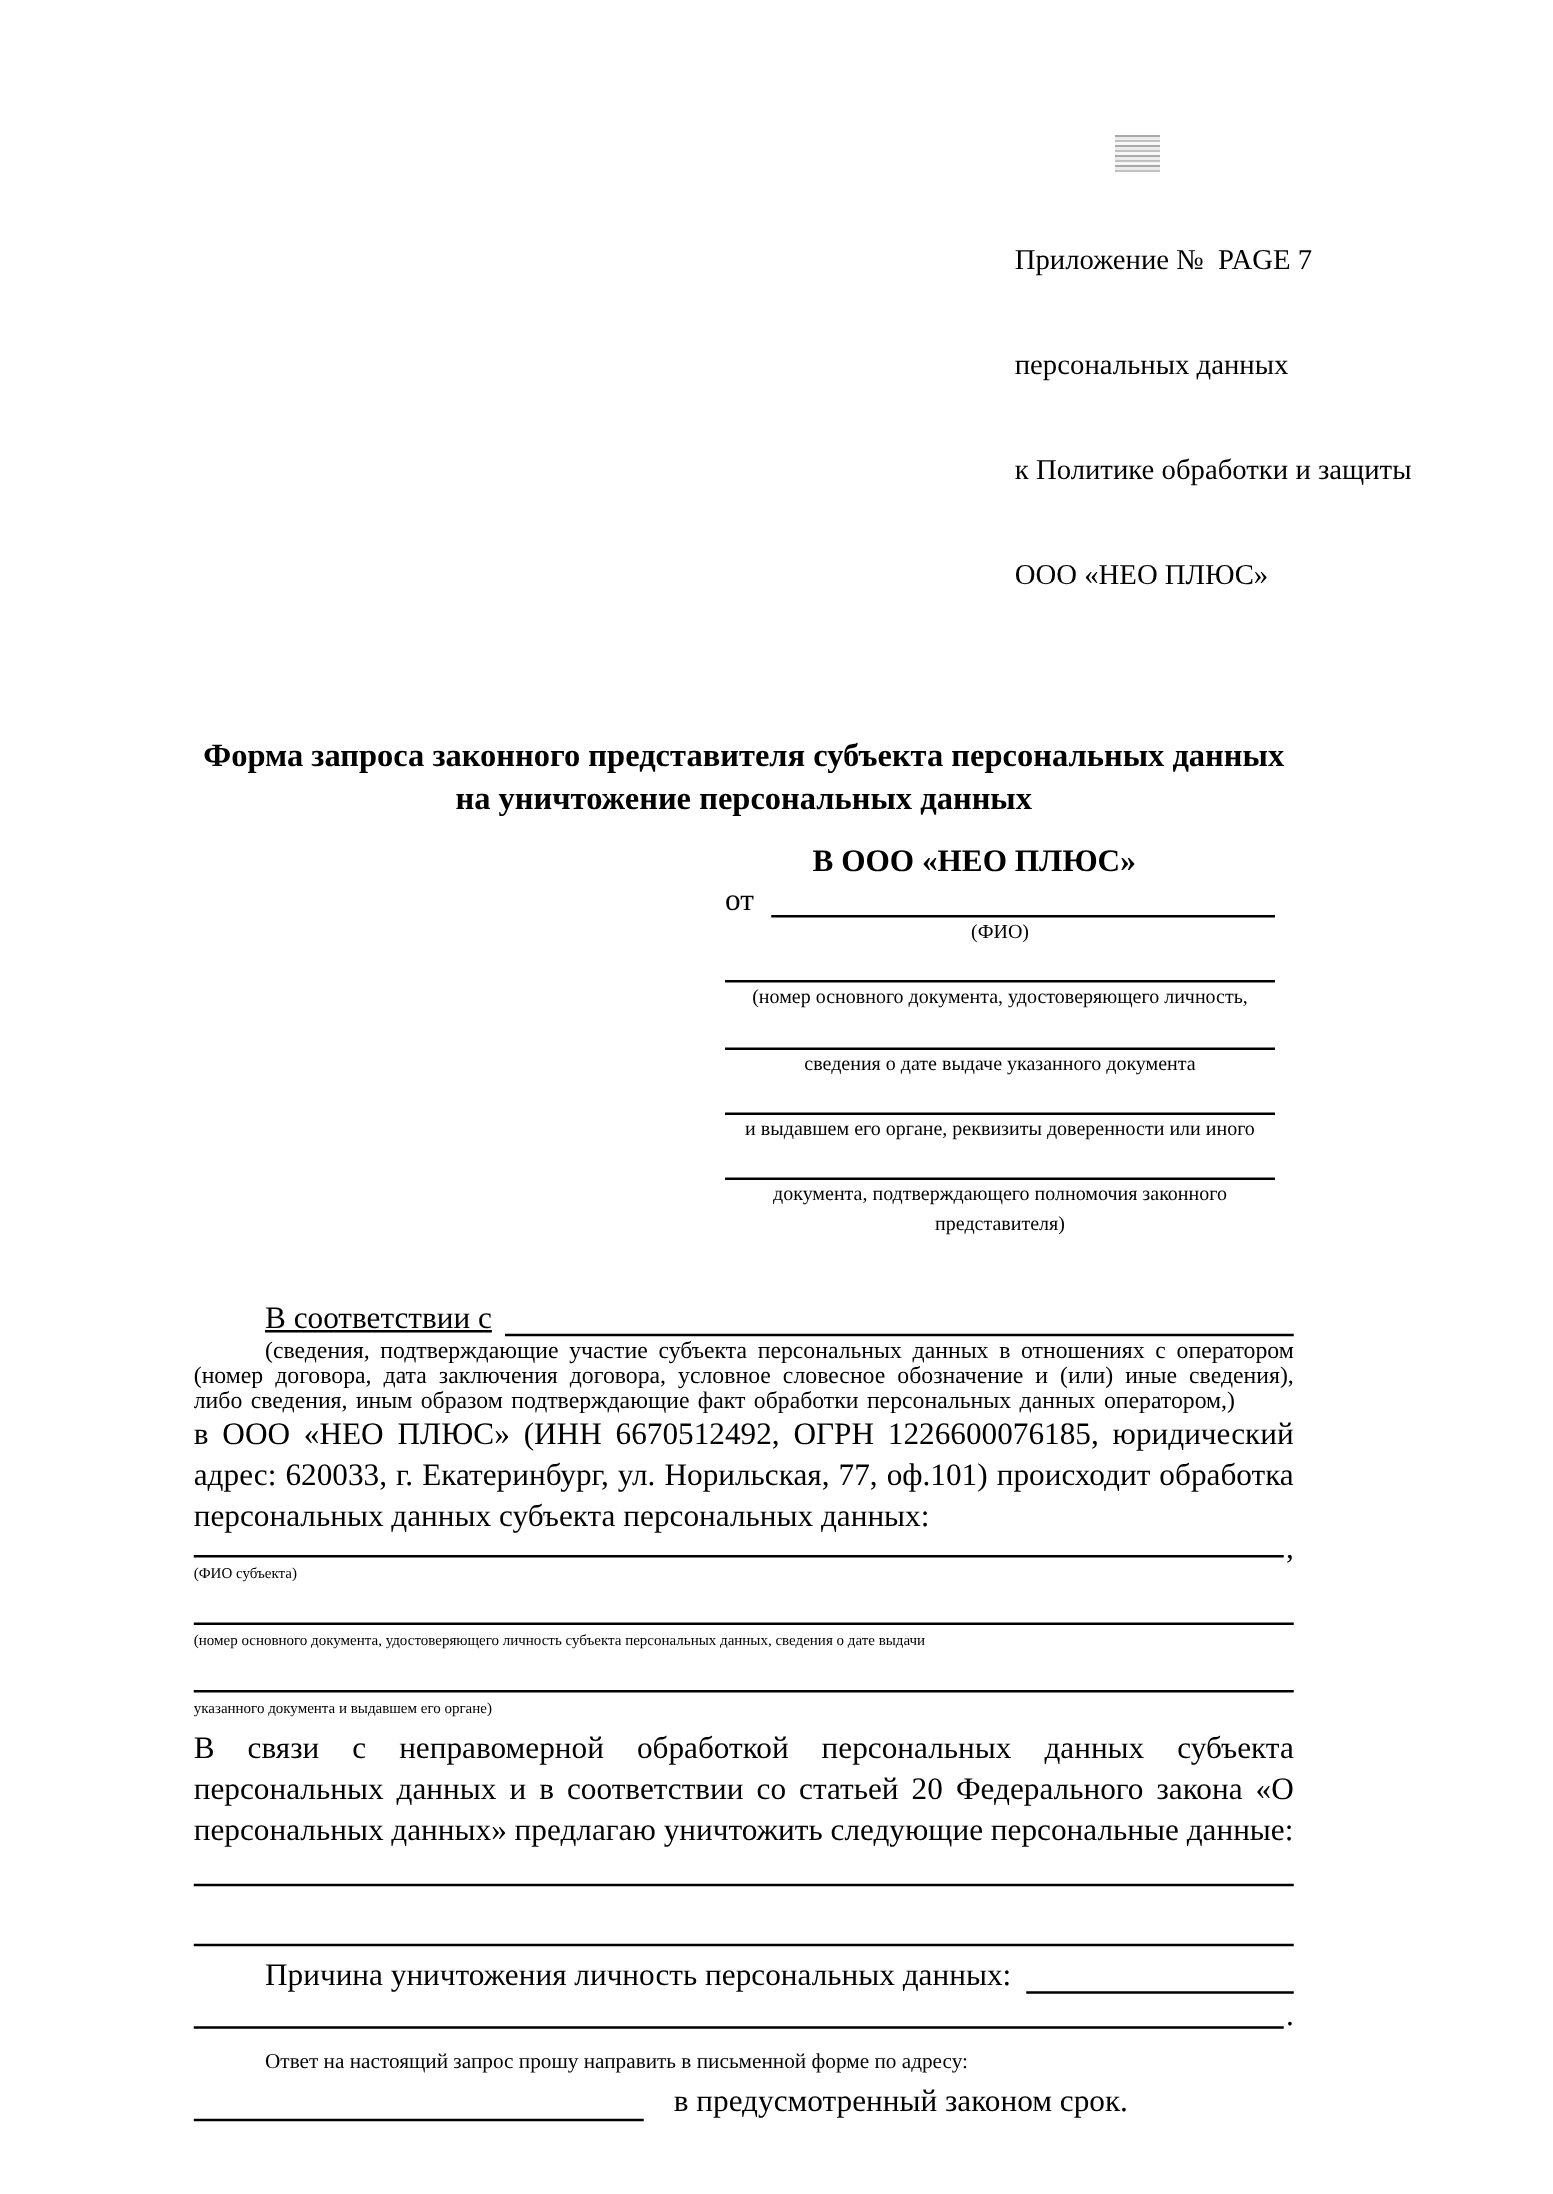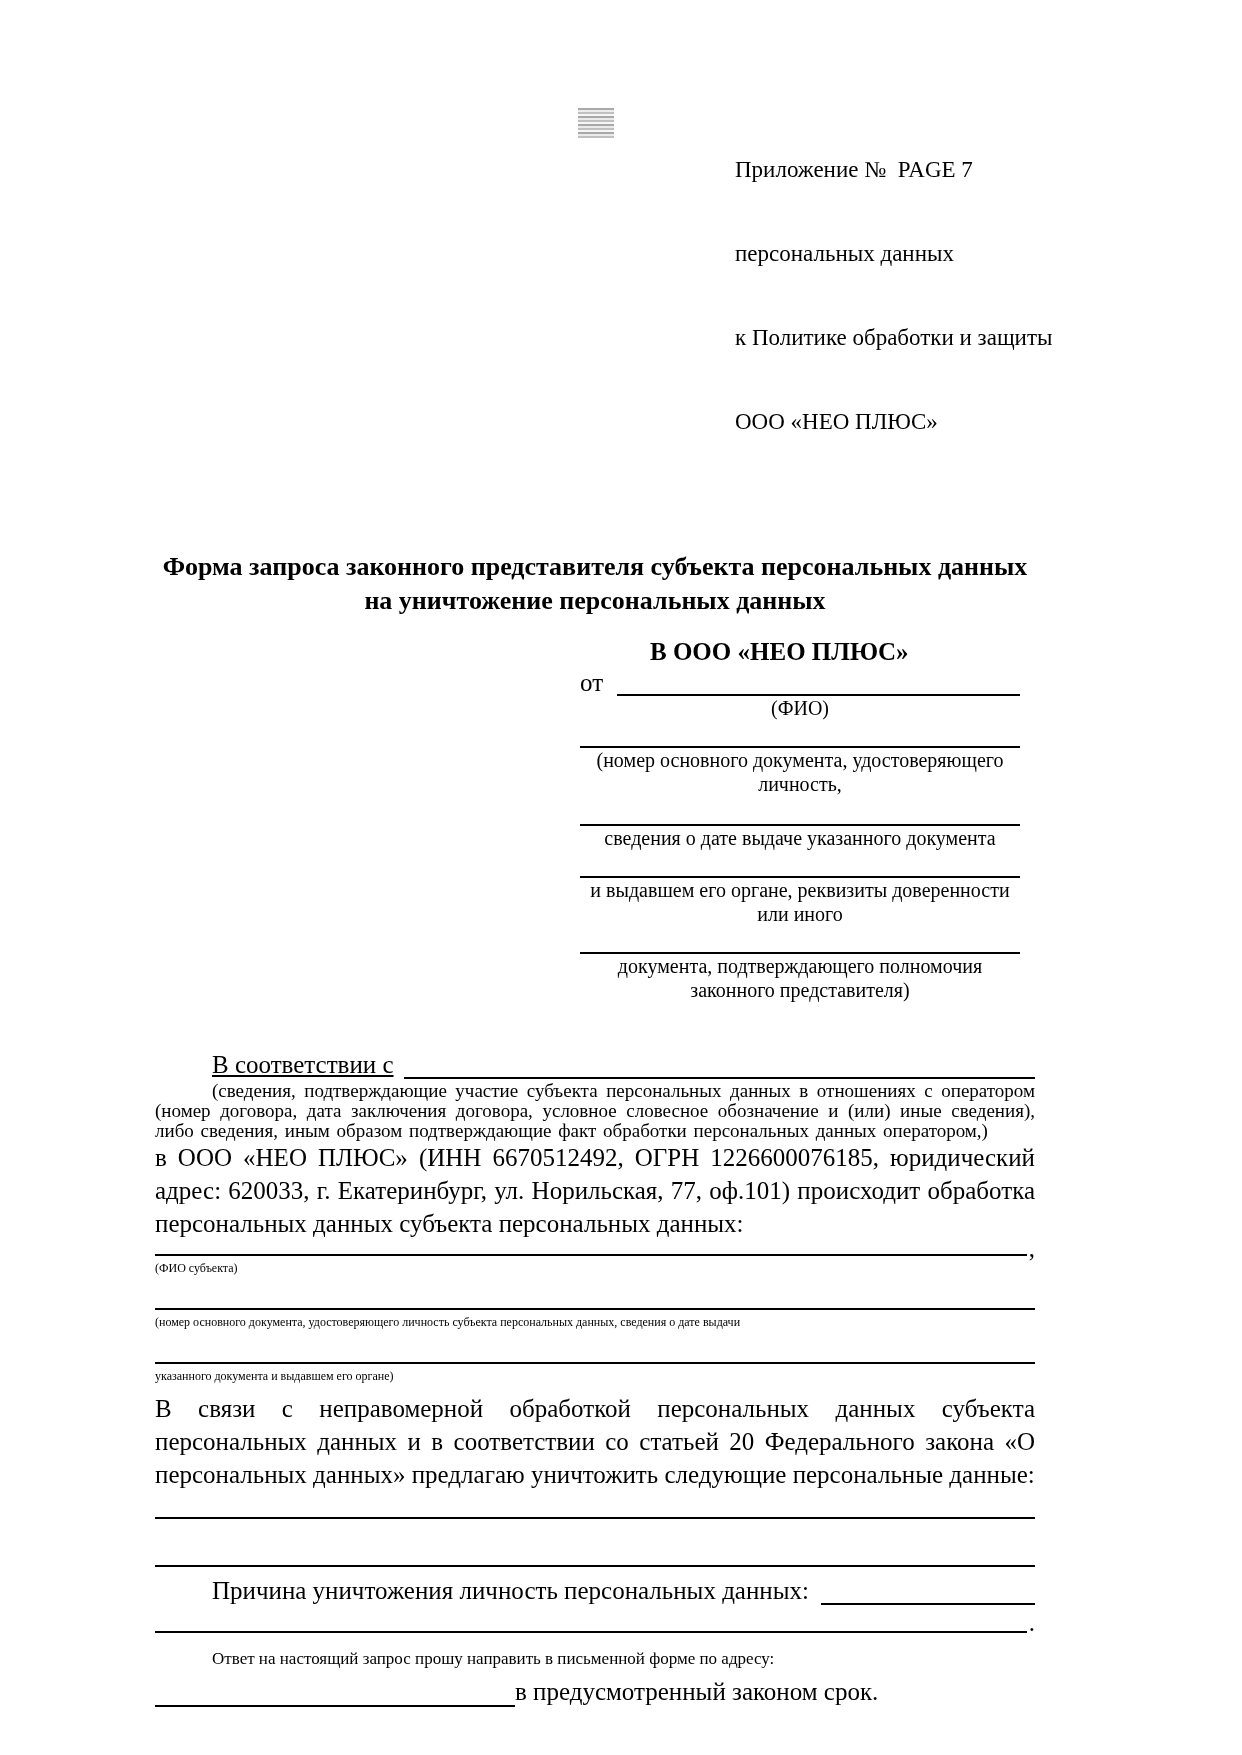--- a/index.html
+++ b/index.html
@@ -8,60 +8,60 @@
     position:relative;
     width:1242px; height:1755px;
     background:#ffffff;
     color:#000000;
     font-family:"Liberation Serif","DejaVu Serif",serif;
     overflow:hidden;
   }
   .content { margin-left:155px; width:880px; }
 
   
-  .header-row { display:flex; padding-top:100px; padding-left:578px; align-items:flex-start; }
+  .header-row { display:flex; padding-top:100px; padding-left:578px; align-items:center;flex-direction:column; }
   .obj-icon {
     width:36px; height:30px; margin-top:8px;
     background:repeating-linear-gradient(180deg,#9a9a9a 0 2px,#e8e8e8 2px 4px,#b5b5b5 4px 6px,#f5f5f5 6px 8px);
     opacity:.85;
   }
   .header-text { margin-left:121px; font-size:23px; line-height:28px; white-space:pre-wrap; }
 
   
   .title { margin-top:58px; text-align:center; font-weight:bold; font-size:26px; line-height:34px; }
 
   
   .addressee { margin-left:425px; width:440px; margin-top:18px; font-size:25px; }
   .addr-to { padding-left:70px; line-height:32px;font-weight:bold; }
   .row { display:flex; align-items:flex-end; }
   .fill { flex:1; border-bottom:2px solid #000; }
   .addr-from { height:28px; }
   .addr-from .lbl { padding-right:14px; line-height:26px; }
   .addr-ul { height:28px; }
   .addr-ul2 { height:30px; }
-  .cap { font-size:20px; line-height:24px; text-align:center; }
+  .cap { font-size:16px; line-height:24px; text-align:center; }
 
   
   .accordance { margin-top:47px; height:30px; font-size:25px;text-decoration:underline; }
   .accordance .lbl { padding-left:57px; padding-right:10px; line-height:28px; }
   .note { margin-top:2px; font-size:19px; line-height:20px; text-align:justify; text-indent:57px; word-spacing:2px; }
   .para { font-size:25px; line-height:33px; text-align:justify; }
   .para.mt { margin-top:4px; }
   .subject-row { height:16px; }
   .subject-row .tail { line-height:14px; padding-left:2px; font-size:25px; }
   .body-ul { height:30px; }
   .cap-wide { font-size:12px; line-height:24px; text-align:left; }
   .blank1 { height:28px; }
   .blank2 { height:48px; }
   .reason-row { margin-top:8px; height:30px; font-size:25px; }
   .reason-row .lbl { padding-left:57px; padding-right:12px; line-height:28px; }
   .period-row { height:28px; font-size:25px; }
   .period-row .tail { line-height:20px; padding-left:2px; }
   .reply1 { margin-top:10px; font-size:17px; line-height:32px; padding-left:57px; }
-  .reply2 { height:32px; font-size:25px; }
+  .reply2 { height:32px; font-size:25px;gap:24px; }
   .reply2 .ul-fixed { width:360px; border-bottom:2px solid #000; }
   .reply2 .txt { line-height:30px; }
 </style>
 </head>
 <body>
 
 <div class="page">
 
   <div class="header-row">
     <div class="obj-icon"></div>

